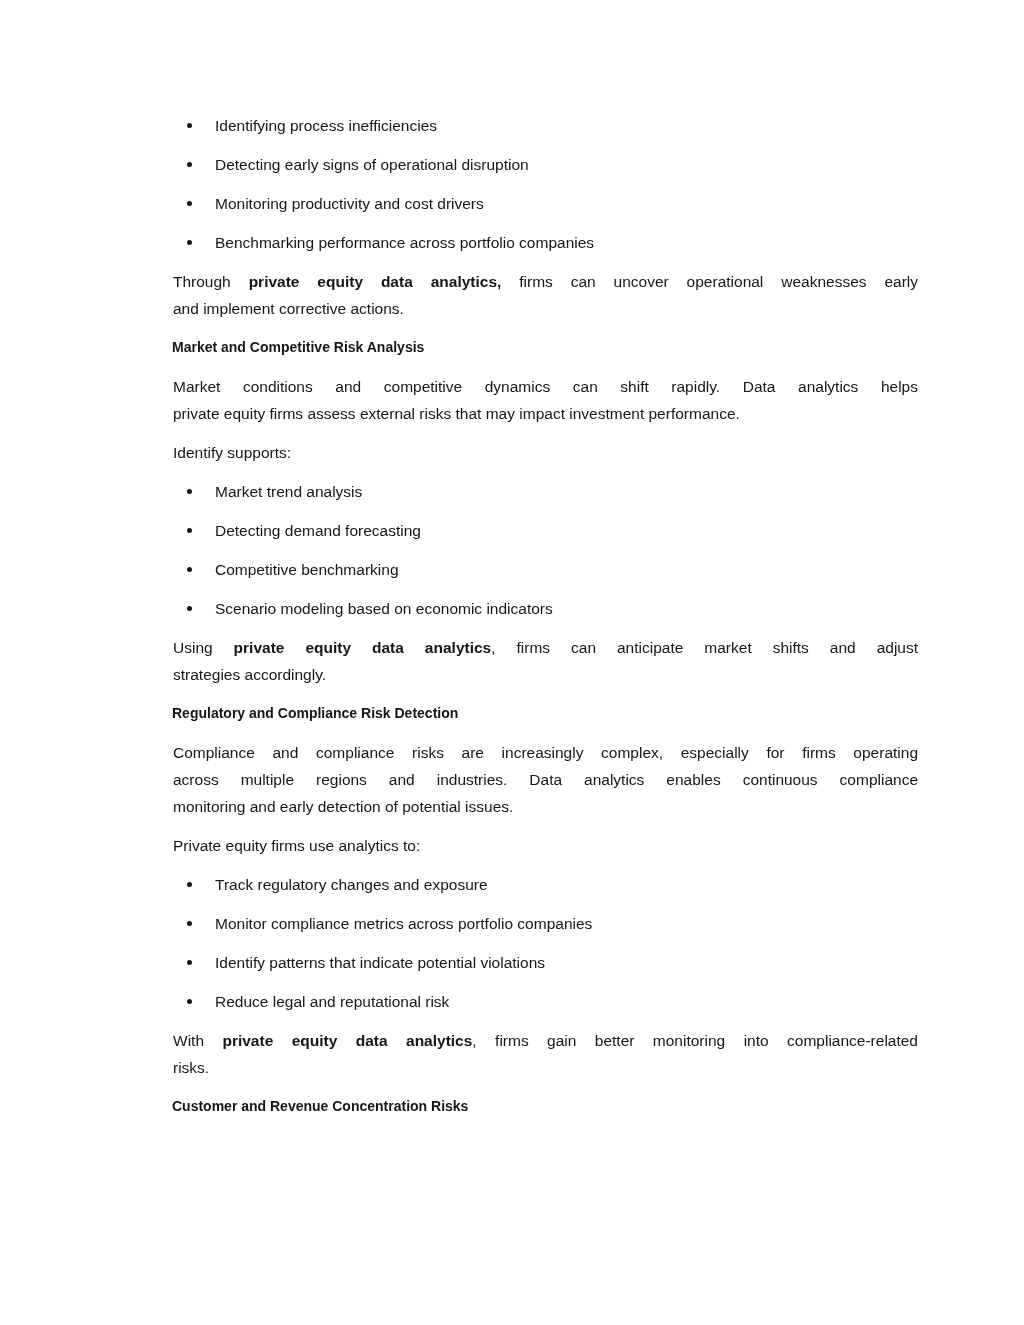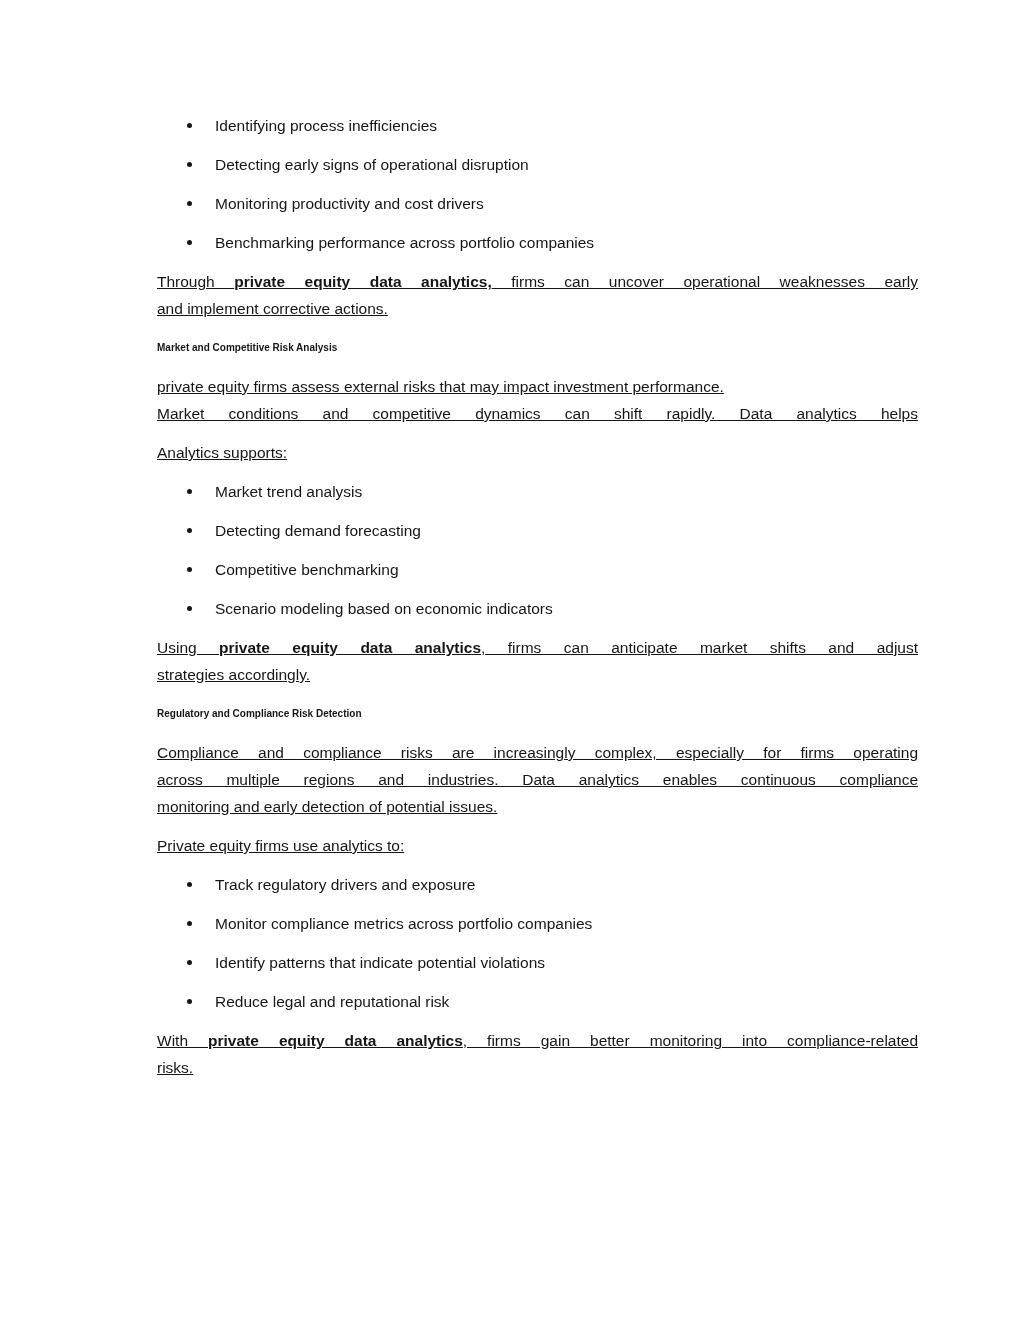--- a/index.html
+++ b/index.html
@@ -20,40 +20,39 @@
     height: 1104px;
     padding: 112px 106px 0 157px;
     background: #ffffff;
   }
   .doc {
     font-size: 15.5px;
     line-height: 27px;
   }
   
   p.para {
-    margin: 0 0 12px 0;
-    text-decoration: underline;
+    margin: 0 0 12px 16px;
   }
   .pline {
     display: block;
     text-align: justify;
     text-align-last: justify;
   }
   .pline.last {
     text-align-last: left;
   }
   b.bold {
     font-weight: 700;
   }
   
   h2.heading {
-    font-size: 10px;
+    font-size: 14px;
     line-height: 27px;
     font-weight: 700;
-    margin: 0 0 12px 0;
+    margin: 0 0 12px 15px;
   }
   
   ul.blist {
     list-style: none;
     margin: 0;
     padding: 0;
   }
   ul.blist li {
     position: relative;
     padding-left: 58px;
@@ -79,25 +78,25 @@
         <li><span class="dot"></span><span>Detecting early signs of operational disruption</span></li>
         <li><span class="dot"></span><span>Monitoring productivity and cost drivers</span></li>
         <li><span class="dot"></span><span>Benchmarking performance across portfolio companies</span></li>
       </ul>
       <p class="para">
         <span class="pline"><span>Through </span><b class="bold">private equity data analytics,</b><span> firms can uncover operational weaknesses early</span></span>
         <span class="pline last"><span>and implement corrective actions.</span></span>
       </p>
       <h2 class="heading">Market and Competitive Risk Analysis</h2>
       <p class="para">
+        <span class="pline"><span>Market conditions and competitive dynamics can shift rapidly. Data analytics helps</span></span>
         <span class="pline last"><span>private equity firms assess external risks that may impact investment performance.</span></span>
-        <span class="pline"><span>Market conditions and competitive dynamics can shift rapidly. Data analytics helps</span></span>
       </p>
       <p class="para">
-        <span class="pline last"><span>Analytics supports:</span></span>
+        <span class="pline last"><span>Identify supports:</span></span>
       </p>
       <ul class="blist">
         <li><span class="dot"></span><span>Market trend analysis</span></li>
         <li><span class="dot"></span><span>Detecting demand forecasting</span></li>
         <li><span class="dot"></span><span>Competitive benchmarking</span></li>
         <li><span class="dot"></span><span>Scenario modeling based on economic indicators</span></li>
       </ul>
       <p class="para">
         <span class="pline"><span>Using </span><b class="bold">private equity data analytics</b><span>, firms can anticipate market shifts and adjust</span></span>
         <span class="pline last"><span>strategies accordingly.</span></span>
@@ -105,23 +104,24 @@
       <h2 class="heading">Regulatory and Compliance Risk Detection</h2>
       <p class="para">
         <span class="pline"><span>Compliance and compliance risks are increasingly complex, especially for firms operating</span></span>
         <span class="pline"><span>across multiple regions and industries. Data analytics enables continuous compliance</span></span>
         <span class="pline last"><span>monitoring and early detection of potential issues.</span></span>
       </p>
       <p class="para">
         <span class="pline last"><span>Private equity firms use analytics to:</span></span>
       </p>
       <ul class="blist">
-        <li><span class="dot"></span><span>Track regulatory drivers and exposure</span></li>
+        <li><span class="dot"></span><span>Track regulatory changes and exposure</span></li>
         <li><span class="dot"></span><span>Monitor compliance metrics across portfolio companies</span></li>
         <li><span class="dot"></span><span>Identify patterns that indicate potential violations</span></li>
         <li><span class="dot"></span><span>Reduce legal and reputational risk</span></li>
       </ul>
       <p class="para">
         <span class="pline"><span>With </span><b class="bold">private equity data analytics</b><span>, firms gain better monitoring into compliance-related</span></span>
         <span class="pline last"><span>risks.</span></span>
       </p>
+      <h2 class="heading">Customer and Revenue Concentration Risks</h2>
     </section>
 </main>
 
 </body></html>

